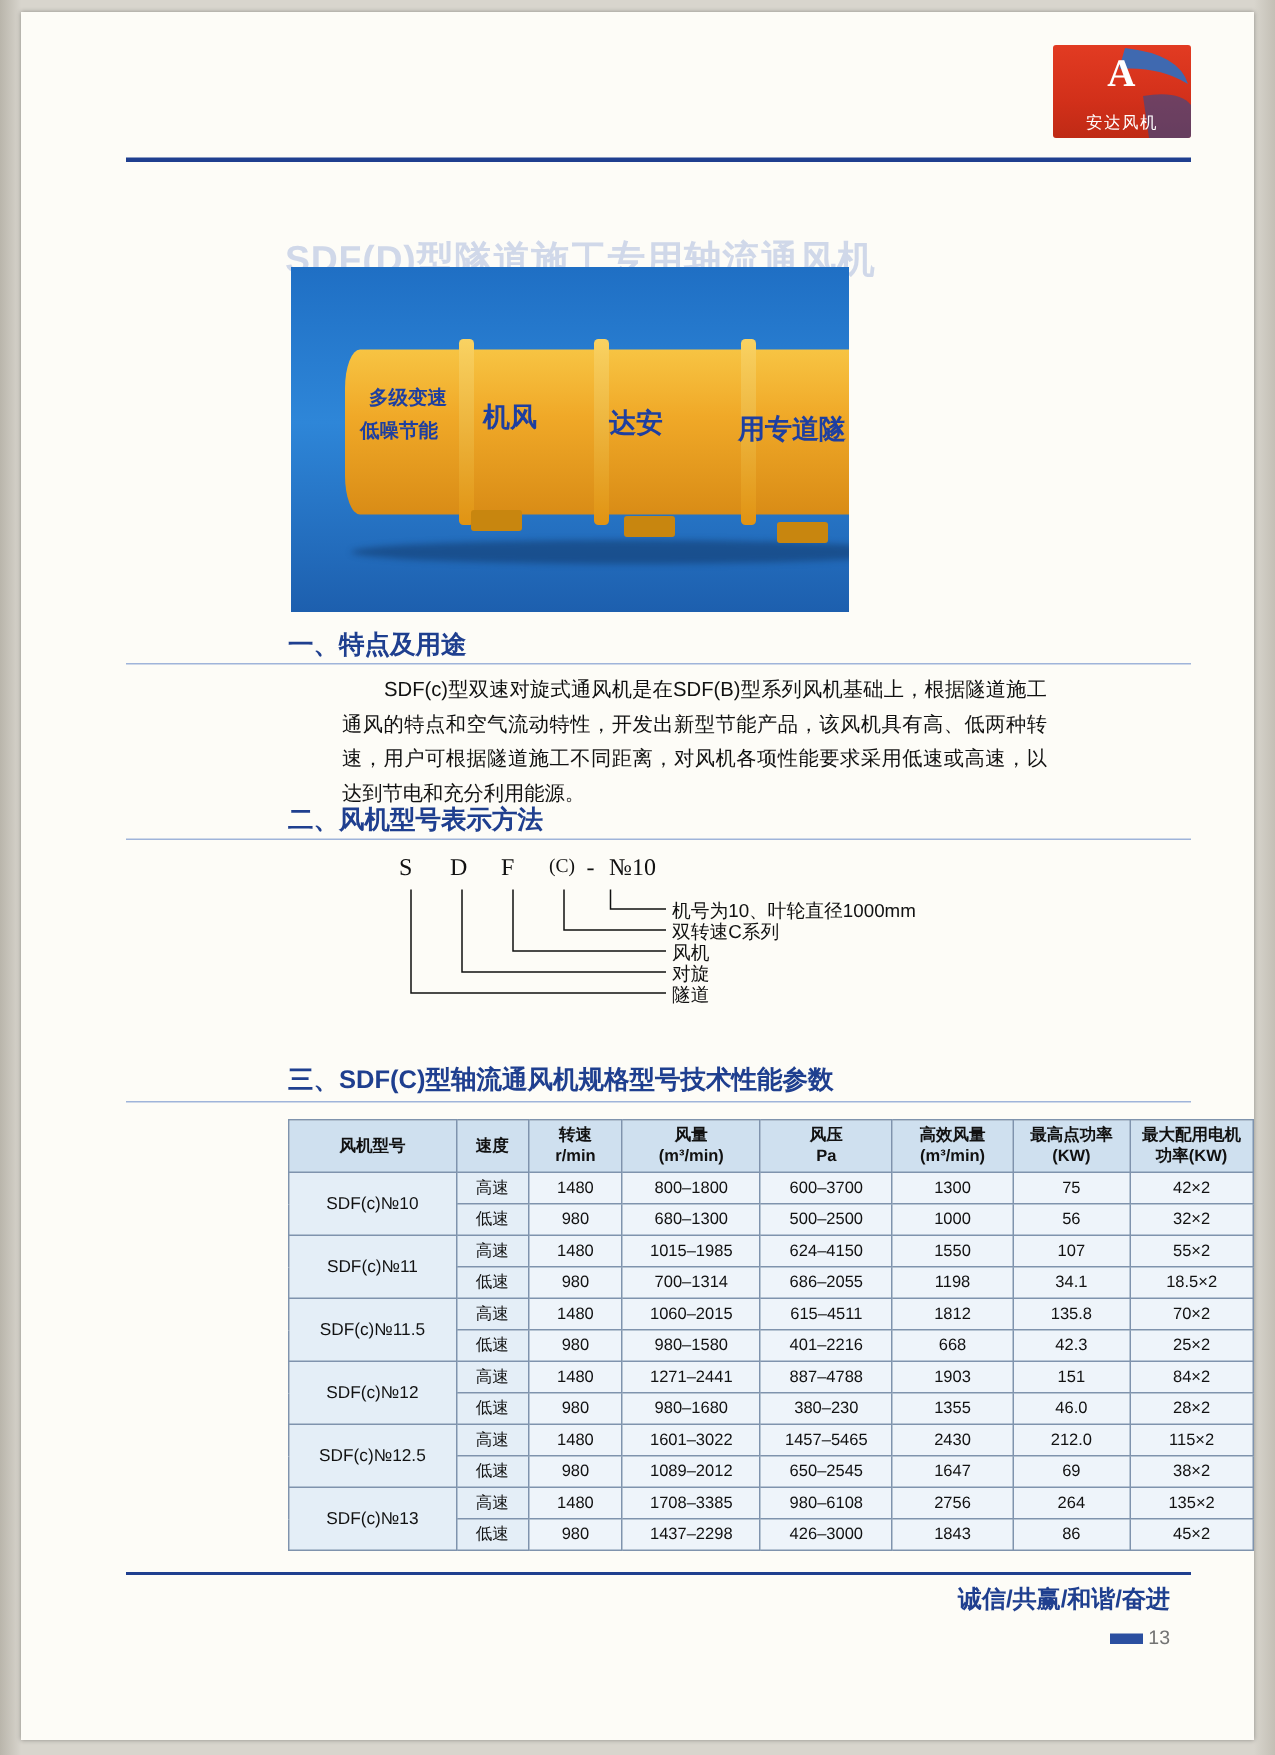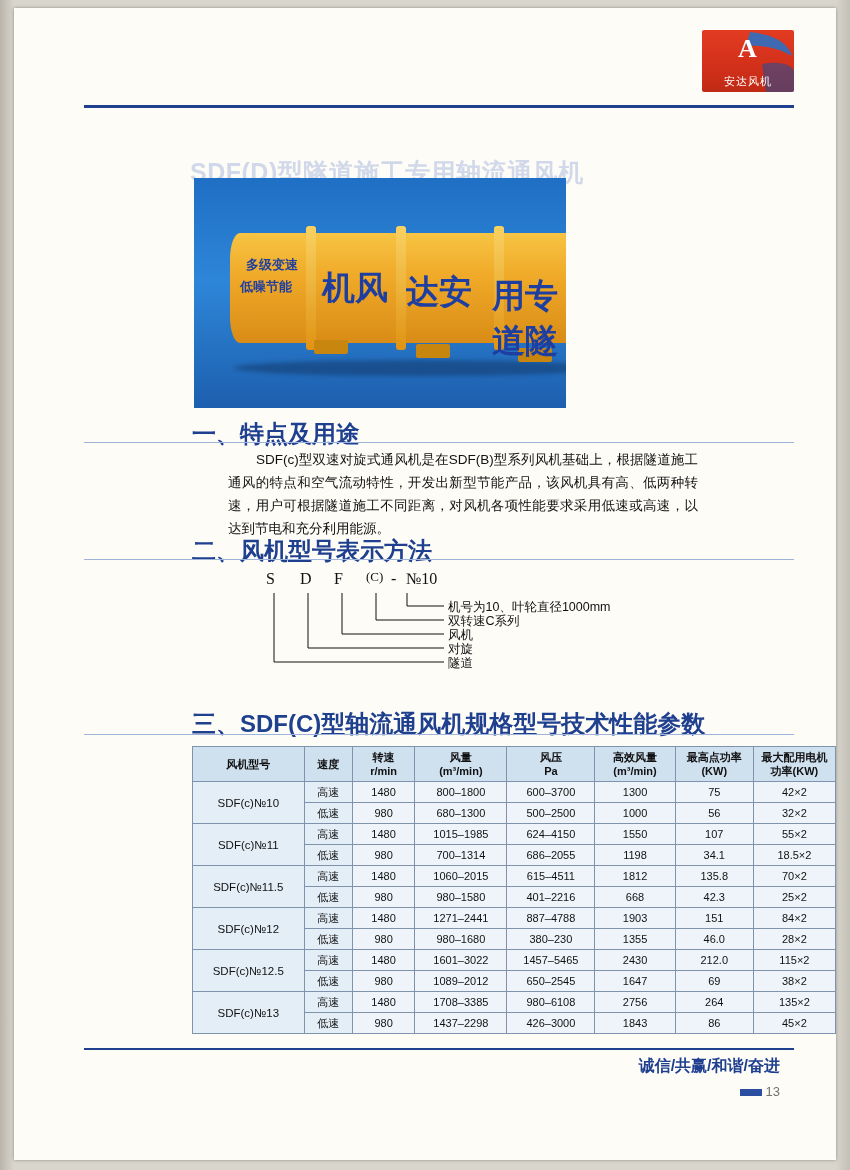--- a/index.html
+++ b/index.html
@@ -83,27 +83,27 @@
   }
   .shadow{
     position:absolute;left:40px;top:182px;width:370px;height:16px;
     background:rgba(10,30,60,.35);border-radius:50%;
     filter:blur(2px);
   }
   .ptext{
     position:absolute;color:#1e3fa0;font-weight:bold;
     font-family:"Liberation Sans",sans-serif;
   }
-  .ptext.big{font-size:33px;}
+  .ptext.big{font-size:18px;text-align:center;}
   .ptext.small{font-size:13px;line-height:18px;}
 
   
   .sec-h{
     position:absolute;left:178px;
-    font-size:24px;font-weight:bold;color:#1f3f8f;
+    font-size:17px;font-weight:bold;color:#1f3f8f;
   }
   .sec-underline{
     position:absolute;left:70px;right:42px;height:1px;background:#9fb4da;
   }
   .para{
     position:absolute;left:178px;width:470px;
     font-size:13.5px;line-height:23px;color:#111;text-align:justify;
     font-family:"Liberation Sans",sans-serif;
   }
 

